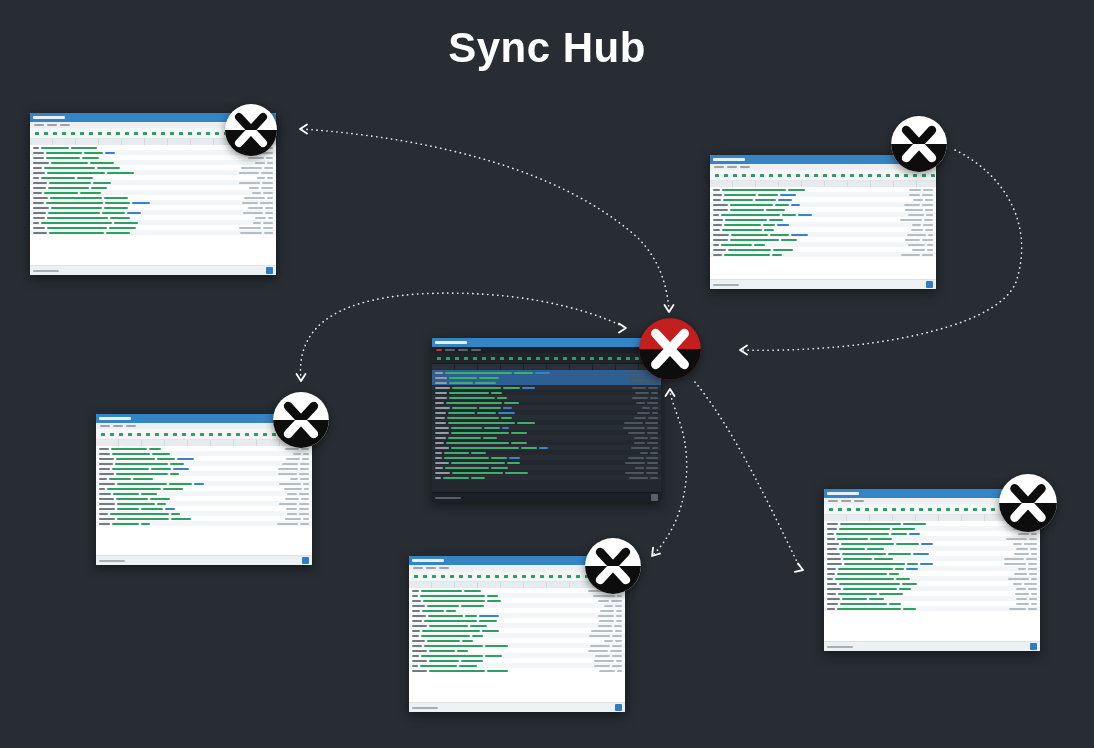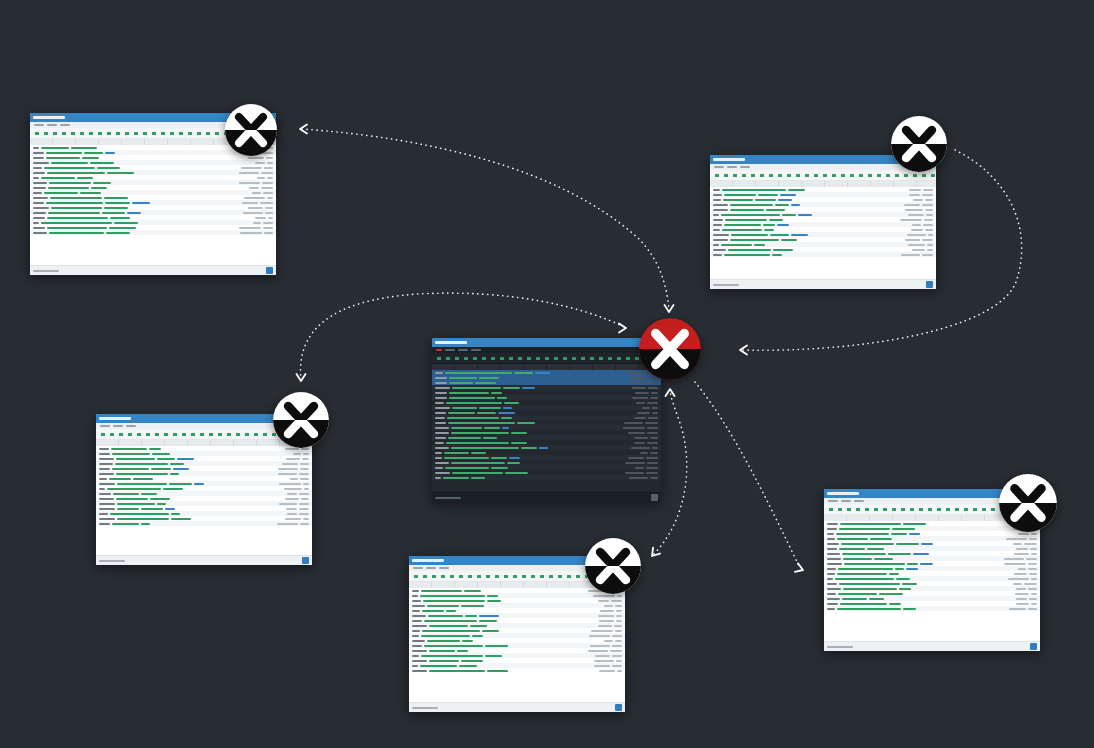--- a/index.html
+++ b/index.html
@@ -63,20 +63,21 @@
   .status-accent{margin-left:auto;width:7px;height:7px;background:#2f7cc0;border-radius:1px;}
   .dark .status-accent{background:#55606a;}
 
   .node{position:absolute;z-index:3;transform:translate(-50%,-50%);}
   .node svg{display:block;filter:drop-shadow(0 2px 4px rgba(0,0,0,.45));}
 </style>
 </head>
 <body>
 
 <div class="stage">
+  <h1 class="page-title">Sync Hub</h1>
   <svg id="connections" viewBox="0 0 1094 748">
       <path d="M 302 129 C 430 138, 560 168, 638 238 C 660 260, 667 286, 669 310" class="conn"></path>
       <path d="M -7 -4.5 L 0 0 L -7 4.5" class="arrowhead" transform="translate(300,129) rotate(180)"></path>
       <path d="M -7 -4.5 L 0 0 L -7 4.5" class="arrowhead" transform="translate(669,312) rotate(90)"></path>
       <path d="M 301 380 C 296 332, 328 300, 418 294 C 508 289, 582 306, 624 327" class="conn"></path>
       <path d="M -7 -4.5 L 0 0 L -7 4.5" class="arrowhead" transform="translate(301,381) rotate(90)"></path>
       <path d="M -7 -4.5 L 0 0 L -7 4.5" class="arrowhead" transform="translate(626,328) rotate(0)"></path>
       <path d="M 955 150 C 1008 176, 1034 228, 1016 282 C 996 332, 852 353, 742 350" class="conn"></path>
       <path d="M -7 -4.5 L 0 0 L -7 4.5" class="arrowhead" transform="translate(740,350) rotate(180)"></path>
       <path d="M 654 554 C 688 518, 694 462, 679 420 C 674 406, 671 398, 670 391" class="conn"></path>

